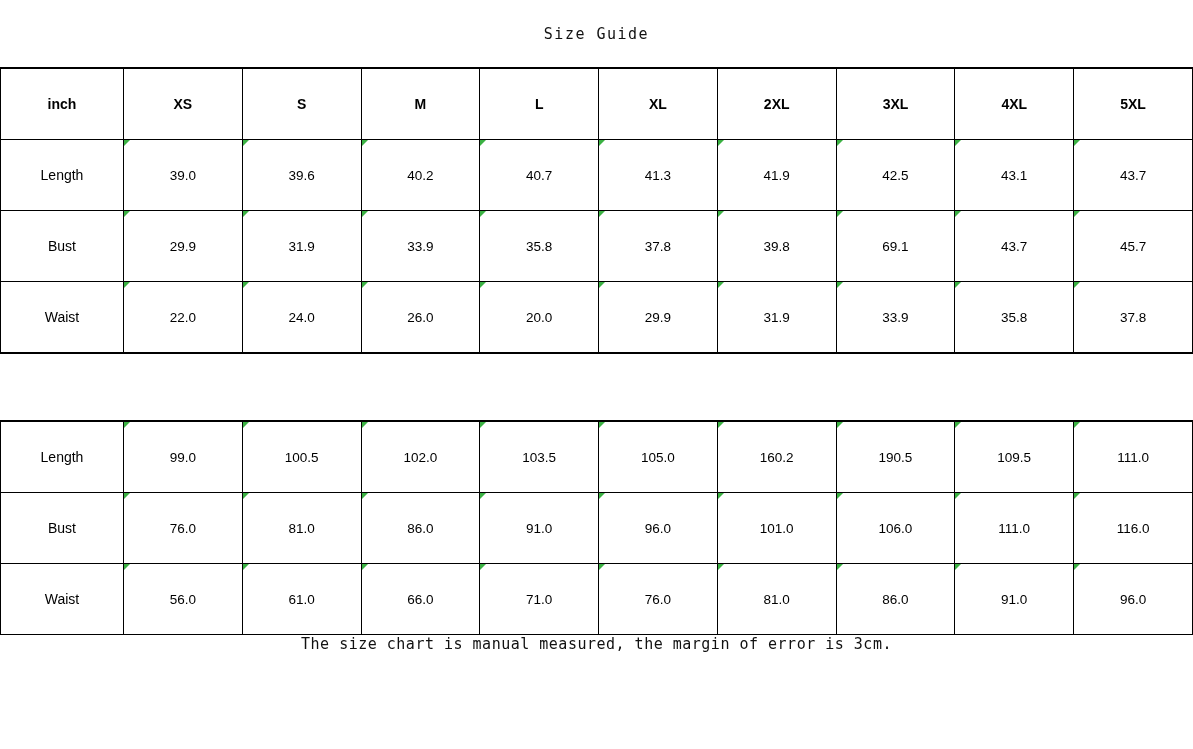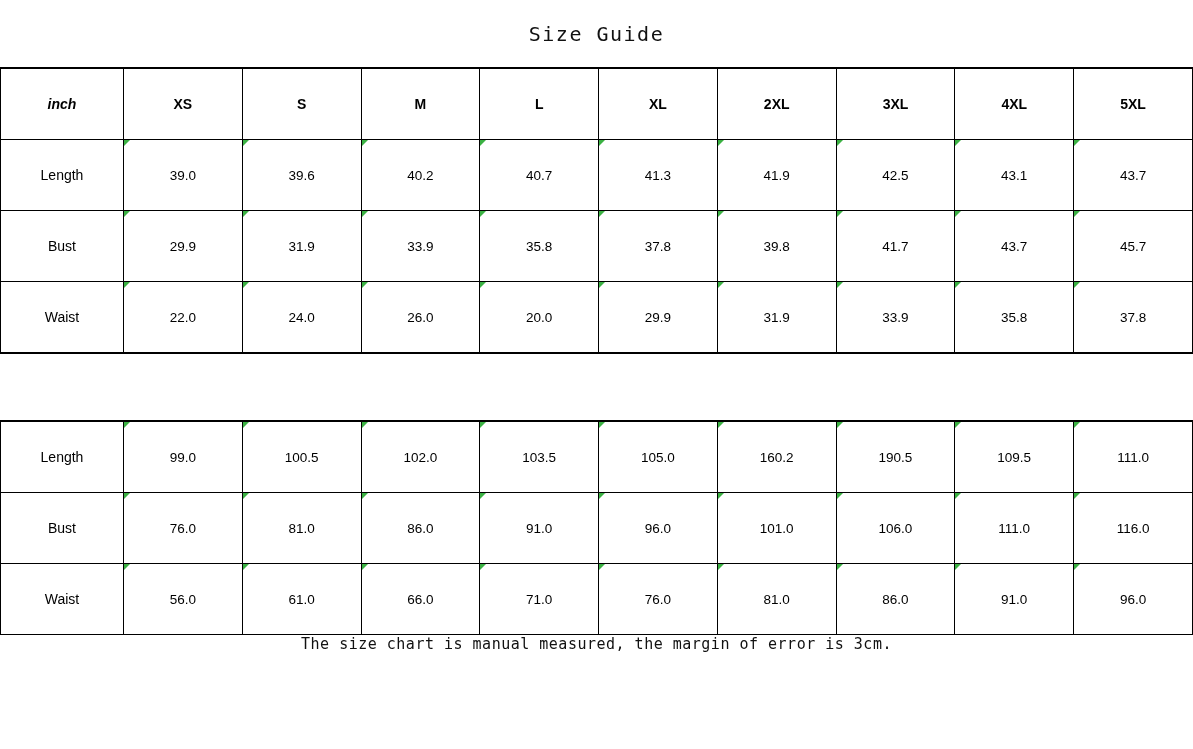--- a/index.html
+++ b/index.html
@@ -26,21 +26,21 @@
   .title-bar {
     height: 68px;
     display: flex;
     align-items: center;
     justify-content: center;
     border-bottom: 1px solid #000000;
     box-sizing: border-box;
   }
   .title-text {
     font-family: "DejaVu Sans Mono", monospace;
-    font-size: 20px;
+    font-size: 15px;
     letter-spacing: 1.5px;
     color: #111111;
   }
   table.size-table {
     width: 1193px;
     border-collapse: collapse;
     table-layout: fixed;
   }
   table.size-table td {
     border: 1px solid #000000;
@@ -52,21 +52,20 @@
     background: #ffffff;
   }
   table.size-table td.label-col {
     width: 120px;
     font-weight: normal;
     font-size: 14px;
   }
   table.size-table td.unit-cell {
     font-weight: bold;
     font-size: 14px;
-    font-style: italic;
   }
   table.size-table td.hdr {
     font-weight: bold;
     font-size: 14px;
   }
   
   td.mark::before {
     content: "";
     position: absolute;
     left: 0px;
@@ -134,21 +133,21 @@
         <td class="mark">43.7</td>
       </tr>
       <tr>
         <td class="label-col">Bust</td>
         <td class="mark">29.9</td>
         <td class="mark">31.9</td>
         <td class="mark">33.9</td>
         <td class="mark">35.8</td>
         <td class="mark">37.8</td>
         <td class="mark">39.8</td>
-        <td class="mark">41.7</td>
+        <td class="mark">69.1</td>
         <td class="mark">43.7</td>
         <td class="mark">45.7</td>
       </tr>
       <tr>
         <td class="label-col">Waist</td>
         <td class="mark">22.0</td>
         <td class="mark">24.0</td>
         <td class="mark">26.0</td>
         <td class="mark">20.0</td>
         <td class="mark">29.9</td>

